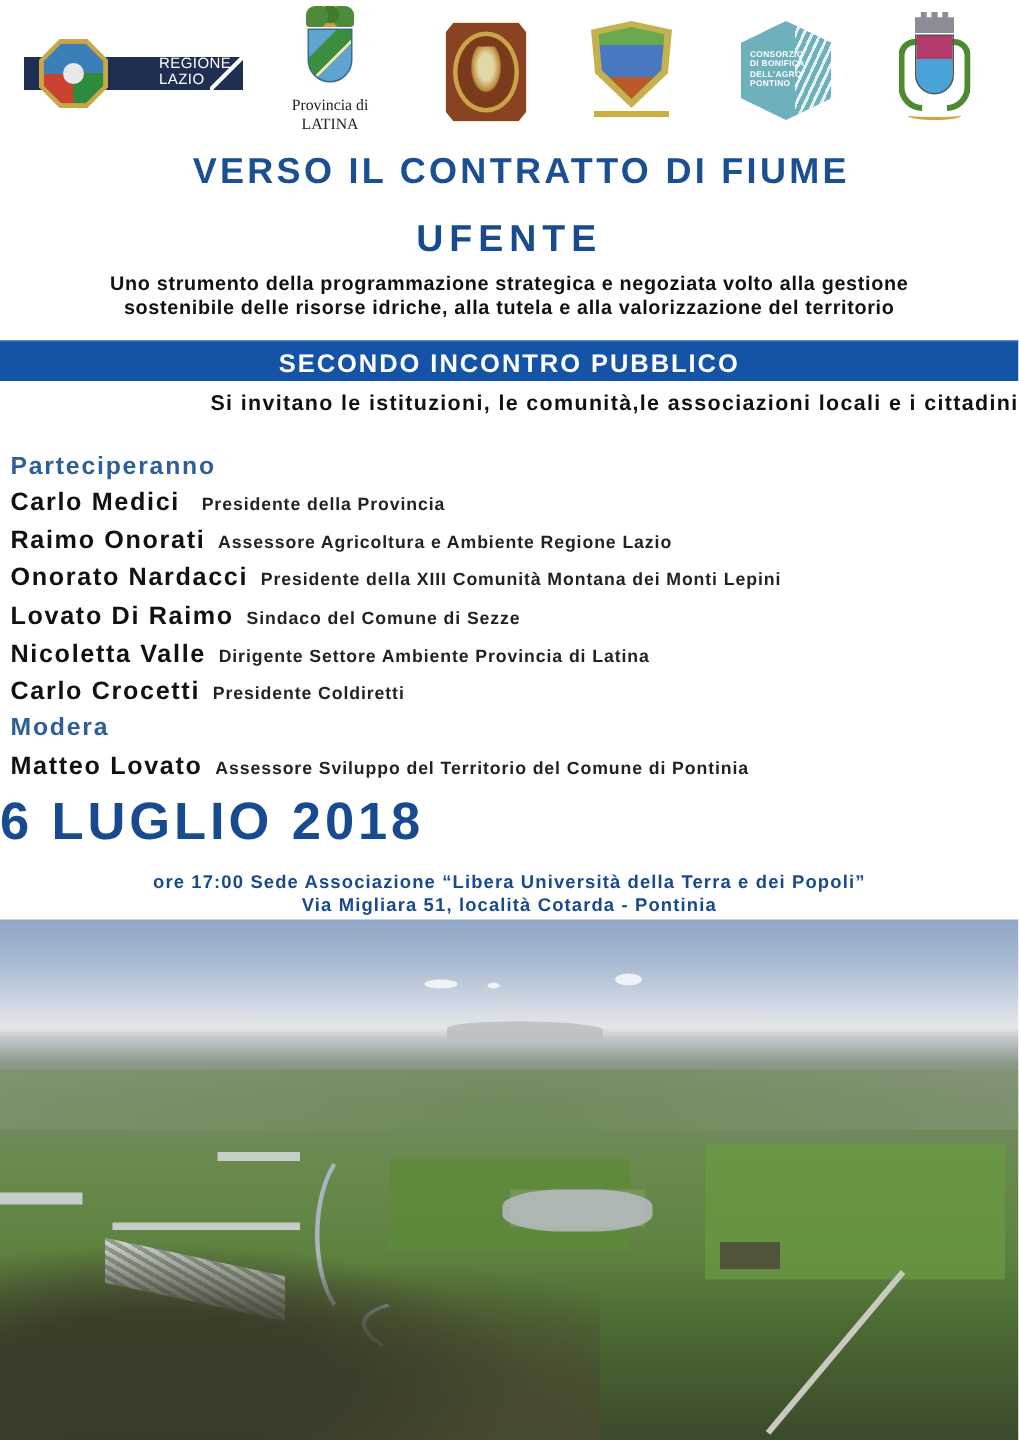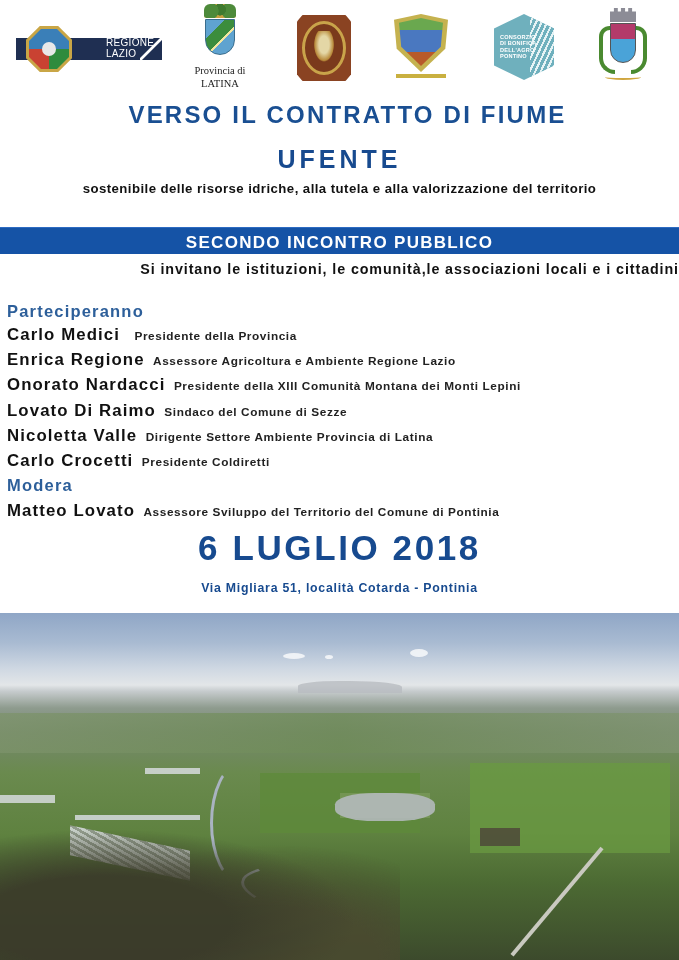--- a/index.html
+++ b/index.html
@@ -64,21 +64,21 @@
   .subtitle { position: absolute; left: 0; top: 181px; width: 679px; text-align: center; font-size: 13.2px; line-height: 16px; color: #111; font-weight: bold; letter-spacing: 0.45px; }
 
   .band { position: absolute; left: 0; top: 227px; width: 679px; height: 27px; background: #1553a6; color: #fff; text-align: center; font-weight: bold; font-size: 17px; letter-spacing: 1.3px; line-height: 29px; border-top: 1px solid #2d6bc2; }
   .invite { position: absolute; left: 0; top: 259px; width: 679px; text-align: right; font-weight: bold; font-size: 14.3px; letter-spacing: 0.9px; line-height: 20px; color: #111; }
 
   .section-label { position: absolute; left: 7px; color: #2d5f9a; font-size: 16.5px; font-weight: bold; letter-spacing: 1.2px; line-height: 20px; }
   .person { position: absolute; left: 7px; white-space: nowrap; line-height: 22px; }
   .person .name { font-size: 16.8px; font-weight: bold; letter-spacing: 1.1px; color: #111; }
   .person .role { font-size: 11.8px; font-weight: bold; letter-spacing: 0.6px; color: #222; margin-left: 4px; }
 
-  .date { position: absolute; left: 0; top: 526px; width: 679px; text-align: center; color: #174a8f; font-weight: bold; font-size: 35px; letter-spacing: 2.6px; line-height: 44px; }
+  .date { position: absolute; left: 0; top: 526px; width: 679px; text-align: left; color: #174a8f; font-weight: bold; font-size: 35px; letter-spacing: 2.6px; line-height: 44px; }
   .venue { position: absolute; left: 0; top: 581px; width: 679px; text-align: center; color: #174a8f; font-weight: bold; font-size: 12.3px; letter-spacing: 0.75px; line-height: 15px; }
 
   
   .photo { position: absolute; left: 0; top: 613px; width: 679px; height: 347px; overflow: hidden;
     background: linear-gradient(180deg, #8fa6c6 0px, #a9bbd2 30px, #ced7e2 55px, #e3e6e8 72px, #c7ccce 78px, #8e9b8e 95px, #75886d 120px, #6a8a4e 160px, #5f8240 220px, #4c6a33 270px, #3c4a2c 347px); }
   .photo .island { position: absolute; left: 298px; top: 68px; width: 104px; height: 12px; background: #b8bcc0; border-radius: 40% 50% 0 0; opacity: 0.8; }
   .photo .cloud { position: absolute; background: #f4f6f8; border-radius: 50%; opacity: 0.9; }
   .photo .field { position: absolute; opacity: 0.75; }
   .photo .river { position: absolute; border: 3px solid #a9b3c1; border-color: transparent transparent transparent #a9b3c1; border-radius: 50%; }
   .photo .greenhouse { position: absolute; background: #d6dadd; opacity: 0.85; }
@@ -137,34 +137,35 @@
     <div class="wreath-l"></div>
     <div class="wreath-r"></div>
     <div class="shield"></div>
     <div class="ribbon"></div>
   </div>
 </div>
 
 <div class="title">VERSO IL CONTRATTO DI FIUME</div>
 <div class="ufente">UFENTE</div>
 <div class="subtitle">
+  <div>Uno strumento della programmazione strategica e negoziata volto alla gestione</div>
   <div>sostenibile delle risorse idriche, alla tutela e alla valorizzazione del territorio</div>
 </div>
 
 <div class="band">SECONDO INCONTRO PUBBLICO</div>
 <div class="invite">Si invitano le istituzioni, le comunità,le associazioni locali e i cittadini</div>
 
 <div class="section-label" style="top:301px;">Parteciperanno</div>
 
 <div class="person" style="top:324px;">
   <span class="name">Carlo Medici</span>
   <span class="role" style="margin-left:10px;">Presidente della Provincia</span>
 </div>
 <div class="person" style="top:349px;">
-  <span class="name">Enrica Regione</span>
+  <span class="name">Raimo Onorati</span>
   <span class="role">Assessore Agricoltura e Ambiente Regione Lazio</span>
 </div>
 <div class="person" style="top:374px;">
   <span class="name">Onorato Nardacci</span>
   <span class="role">Presidente della XIII Comunità Montana dei Monti Lepini</span>
 </div>
 <div class="person" style="top:400px;">
   <span class="name">Lovato Di Raimo</span>
   <span class="role">Sindaco del Comune di Sezze</span>
 </div>
@@ -178,20 +179,21 @@
 </div>
 
 <div class="section-label" style="top:475px;">Modera</div>
 <div class="person" style="top:500px;">
   <span class="name">Matteo Lovato</span>
   <span class="role">Assessore Sviluppo del Territorio del Comune di Pontinia</span>
 </div>
 
 <div class="date">6 LUGLIO 2018</div>
 <div class="venue">
+  <div>ore 17:00 Sede Associazione “Libera Università della Terra e dei Popoli”</div>
   <div>Via Migliara 51, località Cotarda - Pontinia</div>
 </div>
 
 <div class="photo">
   <div class="cloud" style="left:283px;top:40px;width:22px;height:6px;"></div>
   <div class="cloud" style="left:410px;top:36px;width:18px;height:8px;"></div>
   <div class="cloud" style="left:325px;top:42px;width:8px;height:4px;"></div>
   <div class="island"></div>
 
   <div class="field" style="left:0;top:100px;width:679px;height:40px;background:linear-gradient(90deg,#7d936b,#6f8c58,#809471);"></div>

